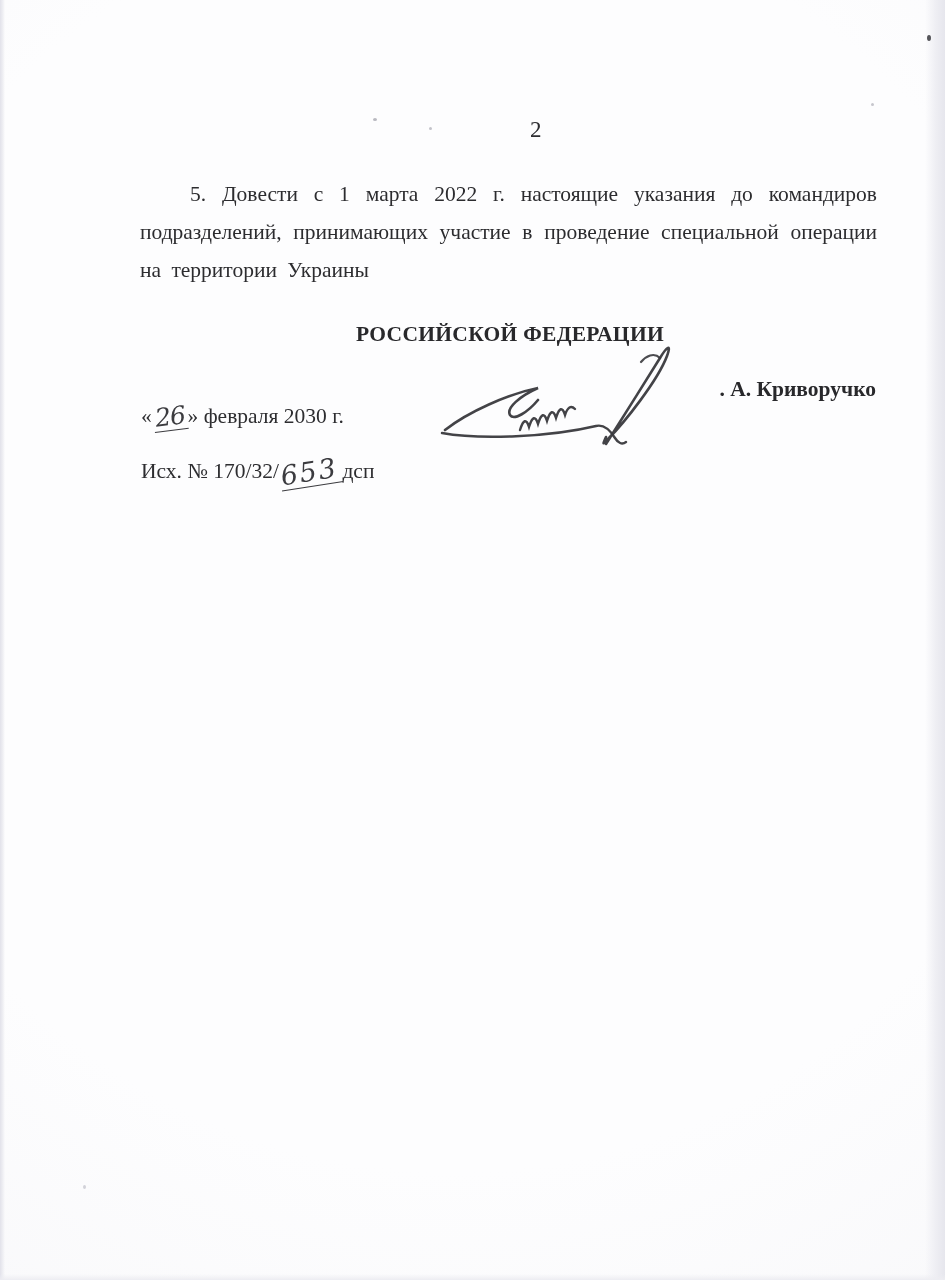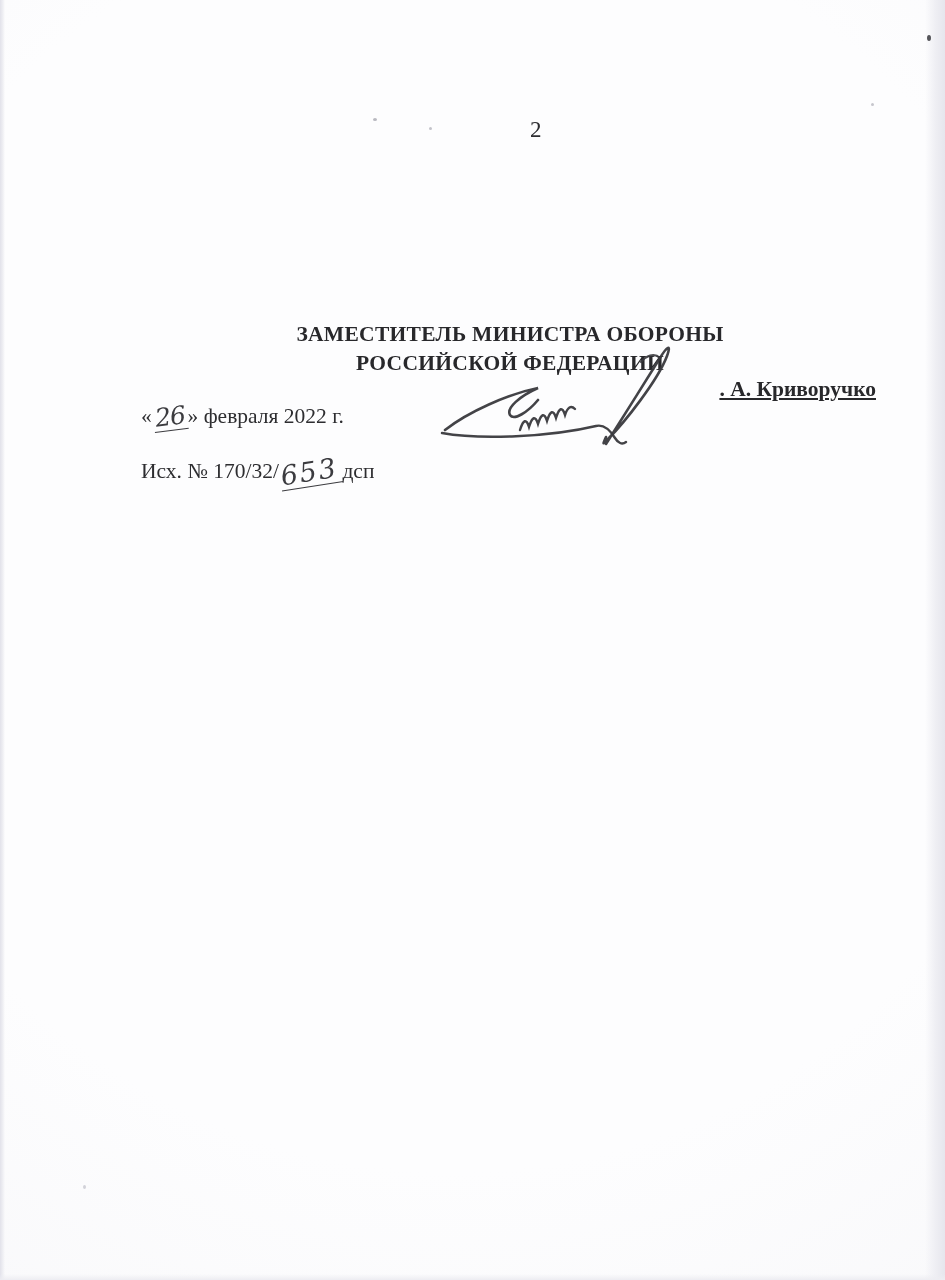--- a/index.html
+++ b/index.html
@@ -55,21 +55,20 @@
     font-size: 21.5px;
     line-height: 29px;
     letter-spacing: 0.3px;
     color: #28282b;
   }
   .signatory-name {
     position: absolute; right: 69px; top: 377px;
     font-weight: bold;
     font-size: 21.5px;
     color: #28282b;
-    text-decoration: underline;
   }
   .date-line {
     position: absolute; left: 141px; top: 402px;
     font-size: 21.5px;
     white-space: nowrap;
   }
   .ref-line {
     position: absolute; left: 141px; top: 455px;
     font-size: 21.5px;
     white-space: nowrap;
@@ -112,23 +111,23 @@
   <div class="edge-bottom"></div>
 
   <div class="speck" style="left:927px;top:35px;width:4px;height:6px;background:#55555a;"></div>
   <div class="speck" style="left:373px;top:118px;width:4px;height:3px;background:#b9b9c0;"></div>
   <div class="speck" style="left:429px;top:127px;width:3px;height:3px;background:#c3c3ca;"></div>
   <div class="speck" style="left:871px;top:103px;width:3px;height:3px;background:#c6c6cd;"></div>
   <div class="speck" style="left:83px;top:1185px;width:3px;height:4px;background:#d2d2d9;"></div>
 
   <div class="page-number">2</div>
 
+  <p class="body-paragraph">5. Довести с 1 марта 2022 г. настоящие указания до командиров подразделений, принимающих участие в проведение специальной операции на территории Украины</p>
 
   <div class="title-block">
-    <div>ЗАМЕСТИТЕЛЬ МИНИСТРА ОБОРОНЫ</div>
     <div>РОССИЙСКОЙ ФЕДЕРАЦИИ</div>
   </div>
 
   <div class="signatory-name">. А. Криворучко</div>
 
   <div class="signature-box">
     <svg viewBox="0 0 285 128" fill="none" xmlns="http://www.w3.org/2000/svg">
 
       <path d="M186,110 C195,96 225,48 240,24 C246,14 252,8 247,22 C238,46 205,88 188,105 C183,110 182,112 186,103" stroke="#39393d" stroke-width="2.6" stroke-linecap="round" fill="none" opacity="0.95"></path>
 
@@ -136,20 +135,20 @@
 
       <path d="M25,96 C48,78 88,60 118,54 C100,62 86,74 90,81 C94,87 108,78 118,66" stroke="#39393d" stroke-width="2.6" stroke-linecap="round" fill="none" opacity="0.95"></path>
 
       <path d="M100,96 q5,-16 9,-3 q5,-16 9,-3 q5,-16 9,-3 q5,-16 9,-3 q5,-16 9,-3 q4,-12 10,-6" stroke="#39393d" stroke-width="2.4" stroke-linecap="round" fill="none" opacity="0.95"></path>
 
       <path d="M22,99 C60,106 130,103 176,92 C184,90 190,96 195,104 C198,109 202,111 206,108" stroke="#39393d" stroke-width="2.4" stroke-linecap="round" fill="none" opacity="0.95"></path>
     </svg>
   </div>
 
   <div class="date-line">
-    <span>«</span><span class="handwritten hand-day">26</span><span>»</span><span> февраля 2022 г.</span>
+    <span>«</span><span class="handwritten hand-day">26</span><span>»</span><span> февраля 2030 г.</span>
   </div>
 
   <div class="ref-line">
     <span>Исх. № 170/32/</span><span class="handwritten hand-ref">653</span><span>дсп</span>
   </div>
 
 </div>
 
 </body></html>

